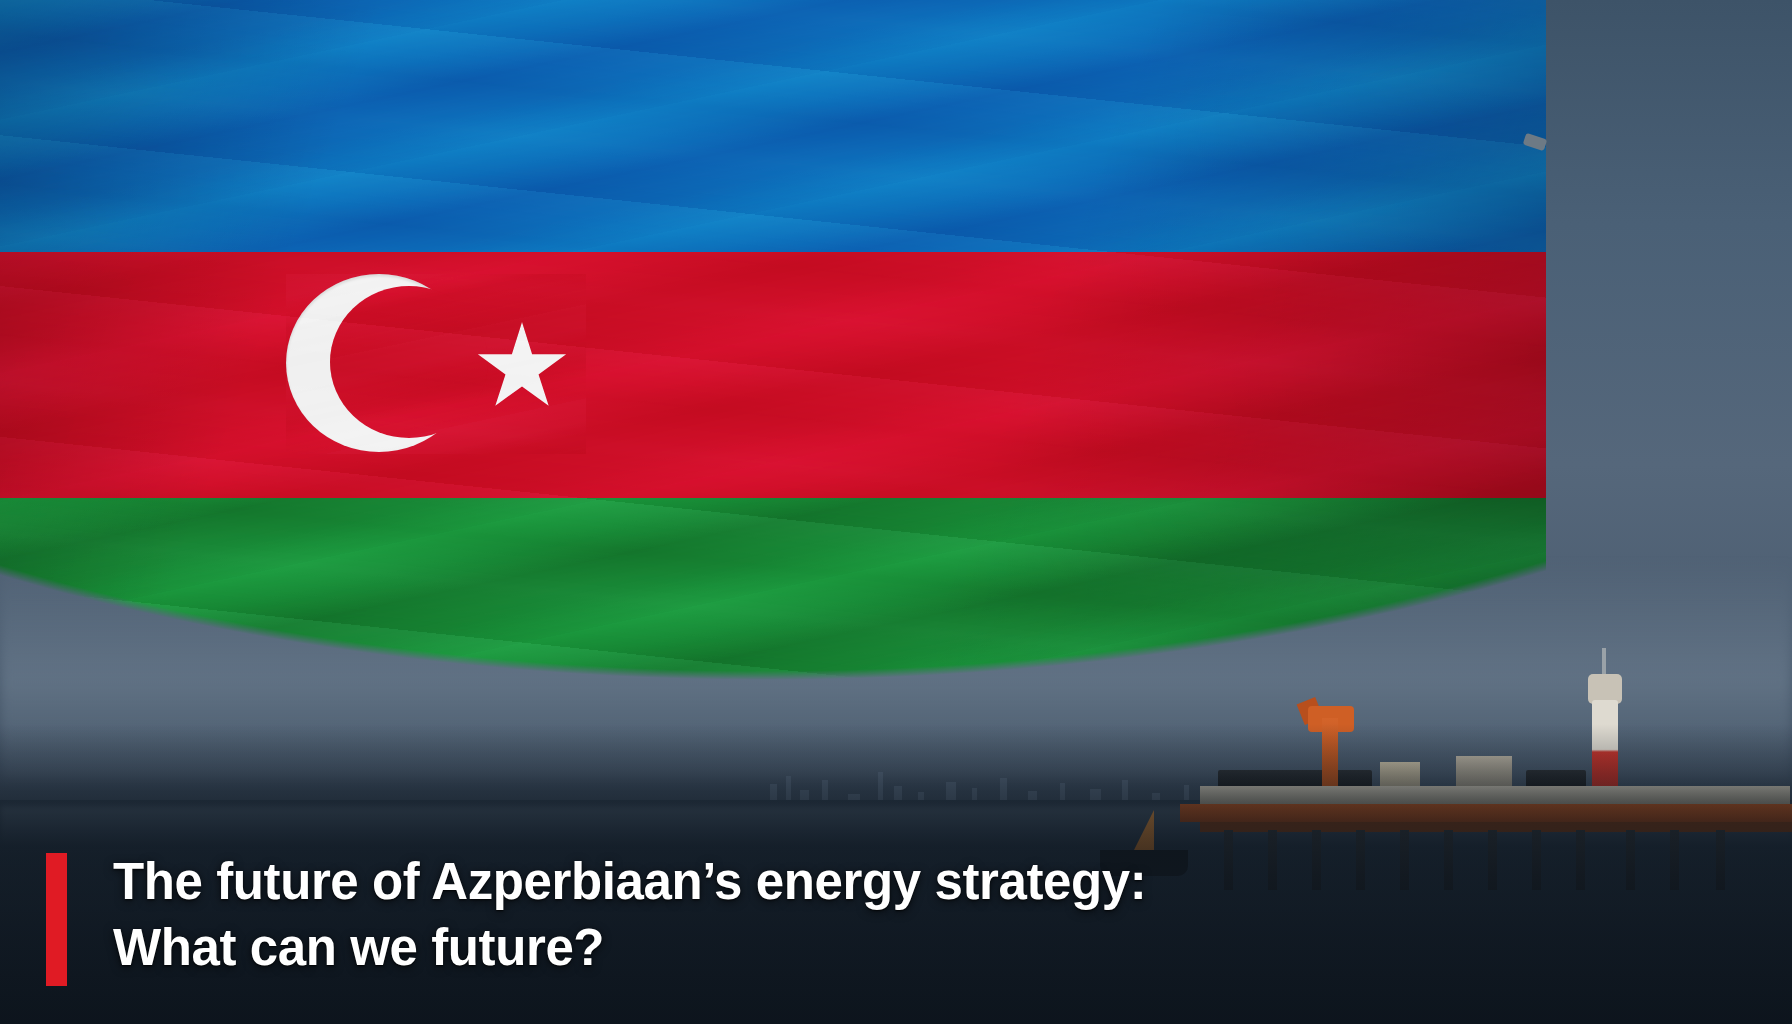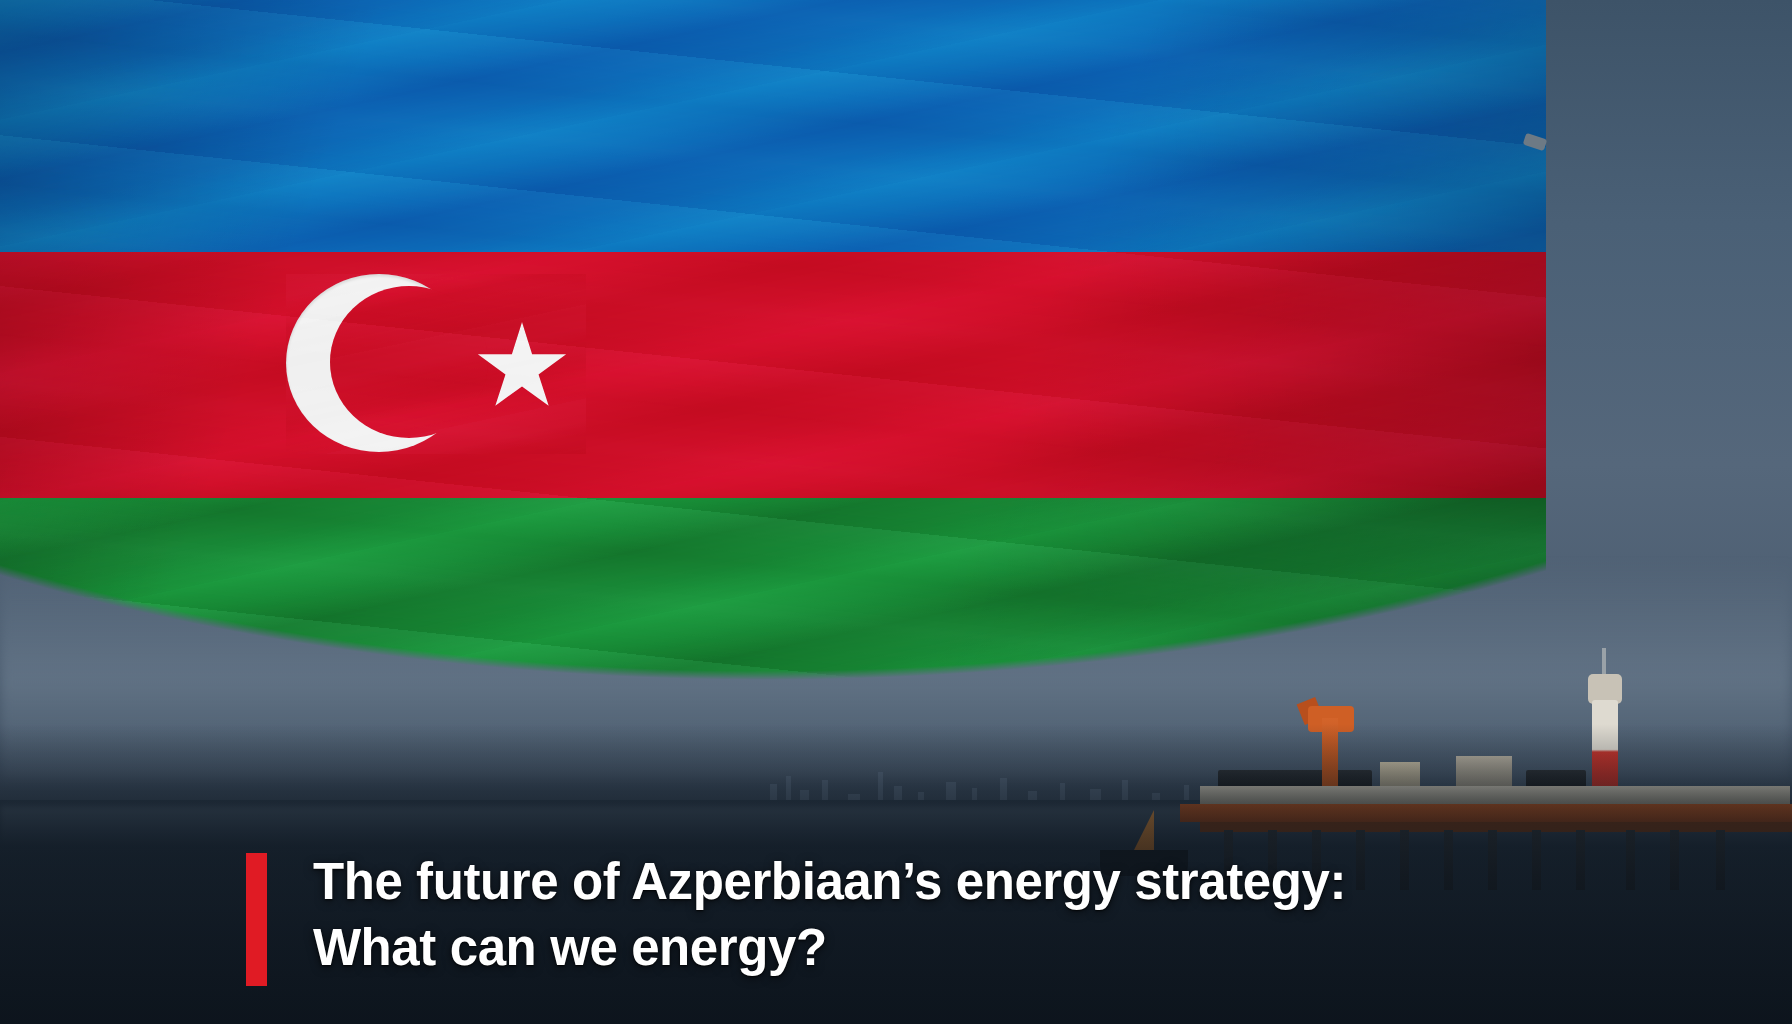--- a/index.html
+++ b/index.html
@@ -191,21 +191,21 @@
   }
 
   
   .scrim {
     position:absolute; left:0; bottom:0; width:1792px; height:300px;
     background:linear-gradient(180deg, rgba(10,16,24,0) 0%, rgba(14,22,31,.55) 26%, rgba(16,24,33,.72) 60%, rgba(12,19,27,.80) 100%);
     pointer-events:none;
   }
   .headline {
     position:absolute; left:46px; bottom:38px; width:1500px;
-    display:flex; align-items:flex-start; gap:12px;justify-content:center;
+    display:flex; align-items:flex-start; gap:12px;
   }
   .accent-bar {
     width:21px; height:133px; background:#E01B24; flex:0 0 auto;
     margin-top:4px;
   }
   .headline-text {
     margin-left:34px;
     color:#ffffff;
     font-weight:700;
     font-size:51px;
@@ -303,17 +303,17 @@
     </div>
   </div>
   <div class="flagpole-tip"></div>
 
   <div class="scrim"></div>
 
   <div class="headline">
     <div class="accent-bar"></div>
     <div class="headline-text">
       <span class="hl-line">The future of Azperbiaan’s energy strategy:</span>
-      <span class="hl-line">What can we energy?</span>
+      <span class="hl-line">What can we future?</span>
     </div>
   </div>
 
 </div>
 
 </body></html>

